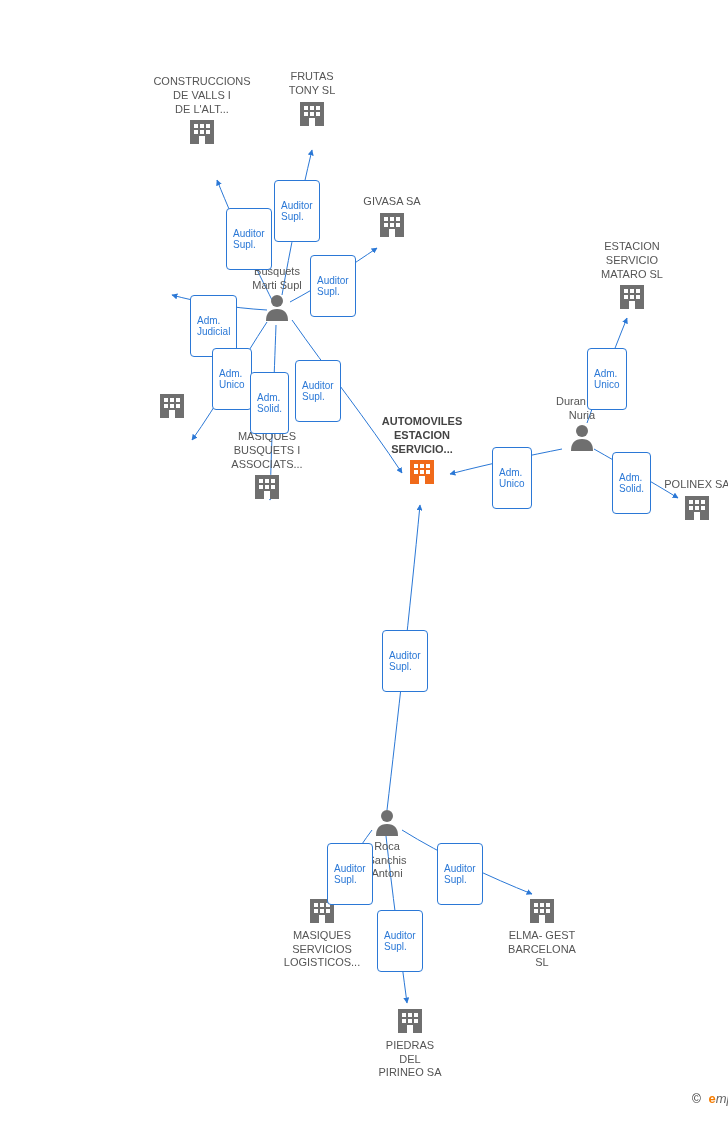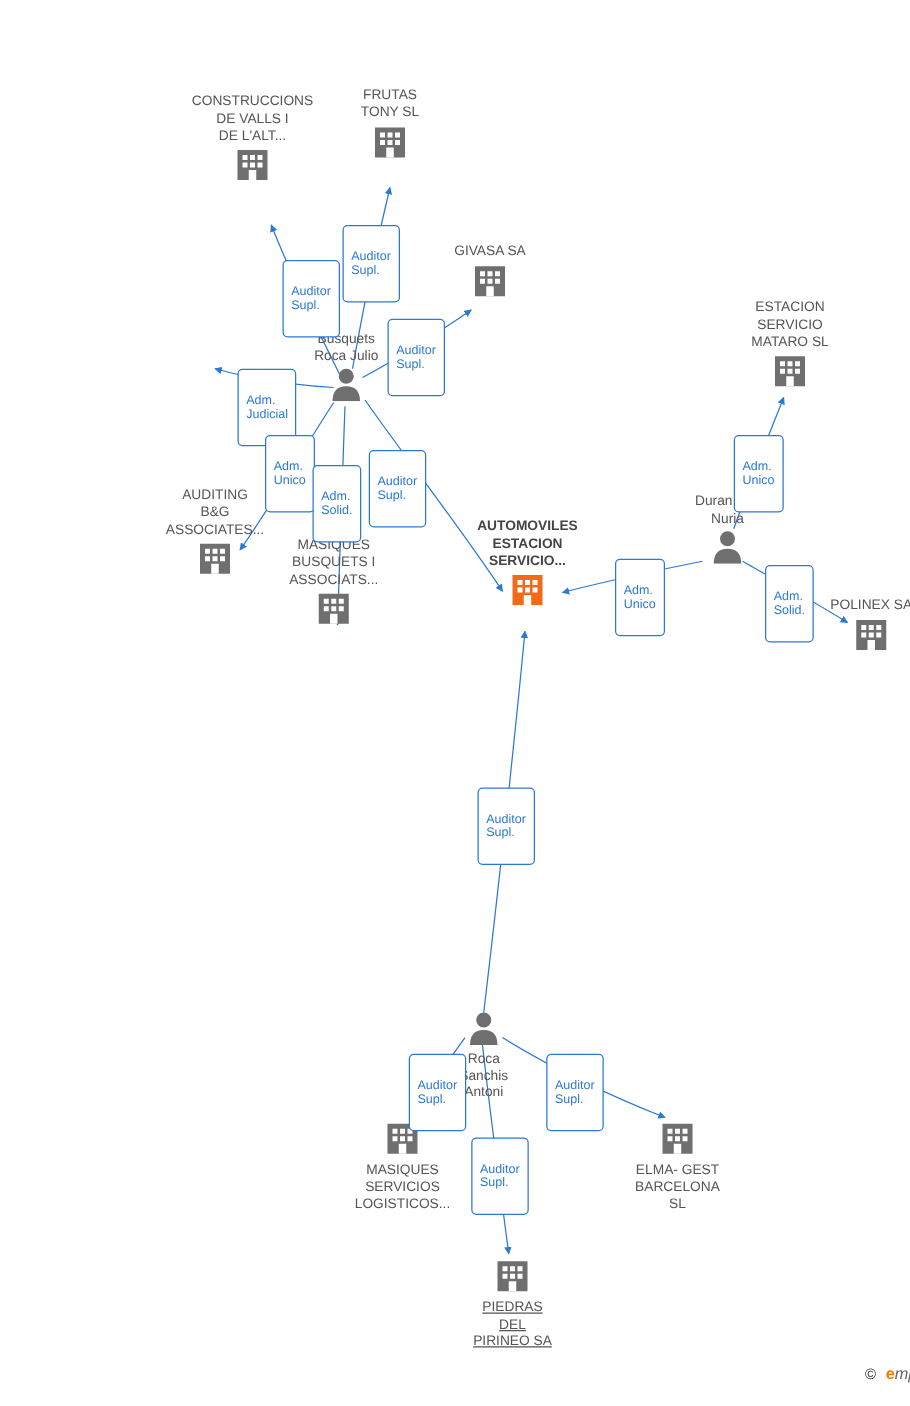--- a/index.html
+++ b/index.html
@@ -93,30 +93,27 @@
   <div class="node" style="left:290px; top:195px;">
     <span class="label">GIVASA SA</span>
     <svg class="icon-building" viewBox="0 0 30 30" style="color:#6f6f6f">
         <use href="#bld"></use>
       </svg>
   </div>
 
 
   <div class="node" style="left:175px; top:265px;">
     <span class="label">Busquets
-Roca Julio</span>
+Marti Supl</span>
     <svg class="icon-person" viewBox="0 0 26 28" style="color:#6f6f6f">
         <use href="#prs"></use>
       </svg>
   </div>
 
   <div class="node" style="left:70px; top:390px;">
-    <span class="label">AUDITING
-B&amp;G
-ASSOCIATES...</span>
     <svg class="icon-building" viewBox="0 0 30 30" style="color:#6f6f6f">
         <use href="#bld"></use>
       </svg>
   </div>
 
   <div class="node" style="left:165px; top:430px;">
     <span class="label">MASIQUES
 BUSQUETS I
 ASSOCIATS...</span>
     <svg class="icon-building" viewBox="0 0 30 30" style="color:#6f6f6f">
@@ -168,21 +165,21 @@
 
   <div class="node" style="left:220px; top:895px;">
     <svg class="icon-building" viewBox="0 0 30 30" style="color:#6f6f6f">
         <use href="#bld"></use>
       </svg>
     <span class="label">MASIQUES
 SERVICIOS
 LOGISTICOS...</span>
   </div>
 
-  <div class="node" style="left:308px; top:1005px;text-decoration:underline;">
+  <div class="node" style="left:308px; top:1005px;">
     <svg class="icon-building" viewBox="0 0 30 30" style="color:#6f6f6f">
         <use href="#bld"></use>
       </svg>
     <span class="label">PIEDRAS
 DEL
 PIRINEO SA</span>
   </div>
 
   <div class="node" style="left:440px; top:895px;">
     <svg class="icon-building" viewBox="0 0 30 30" style="color:#6f6f6f">

